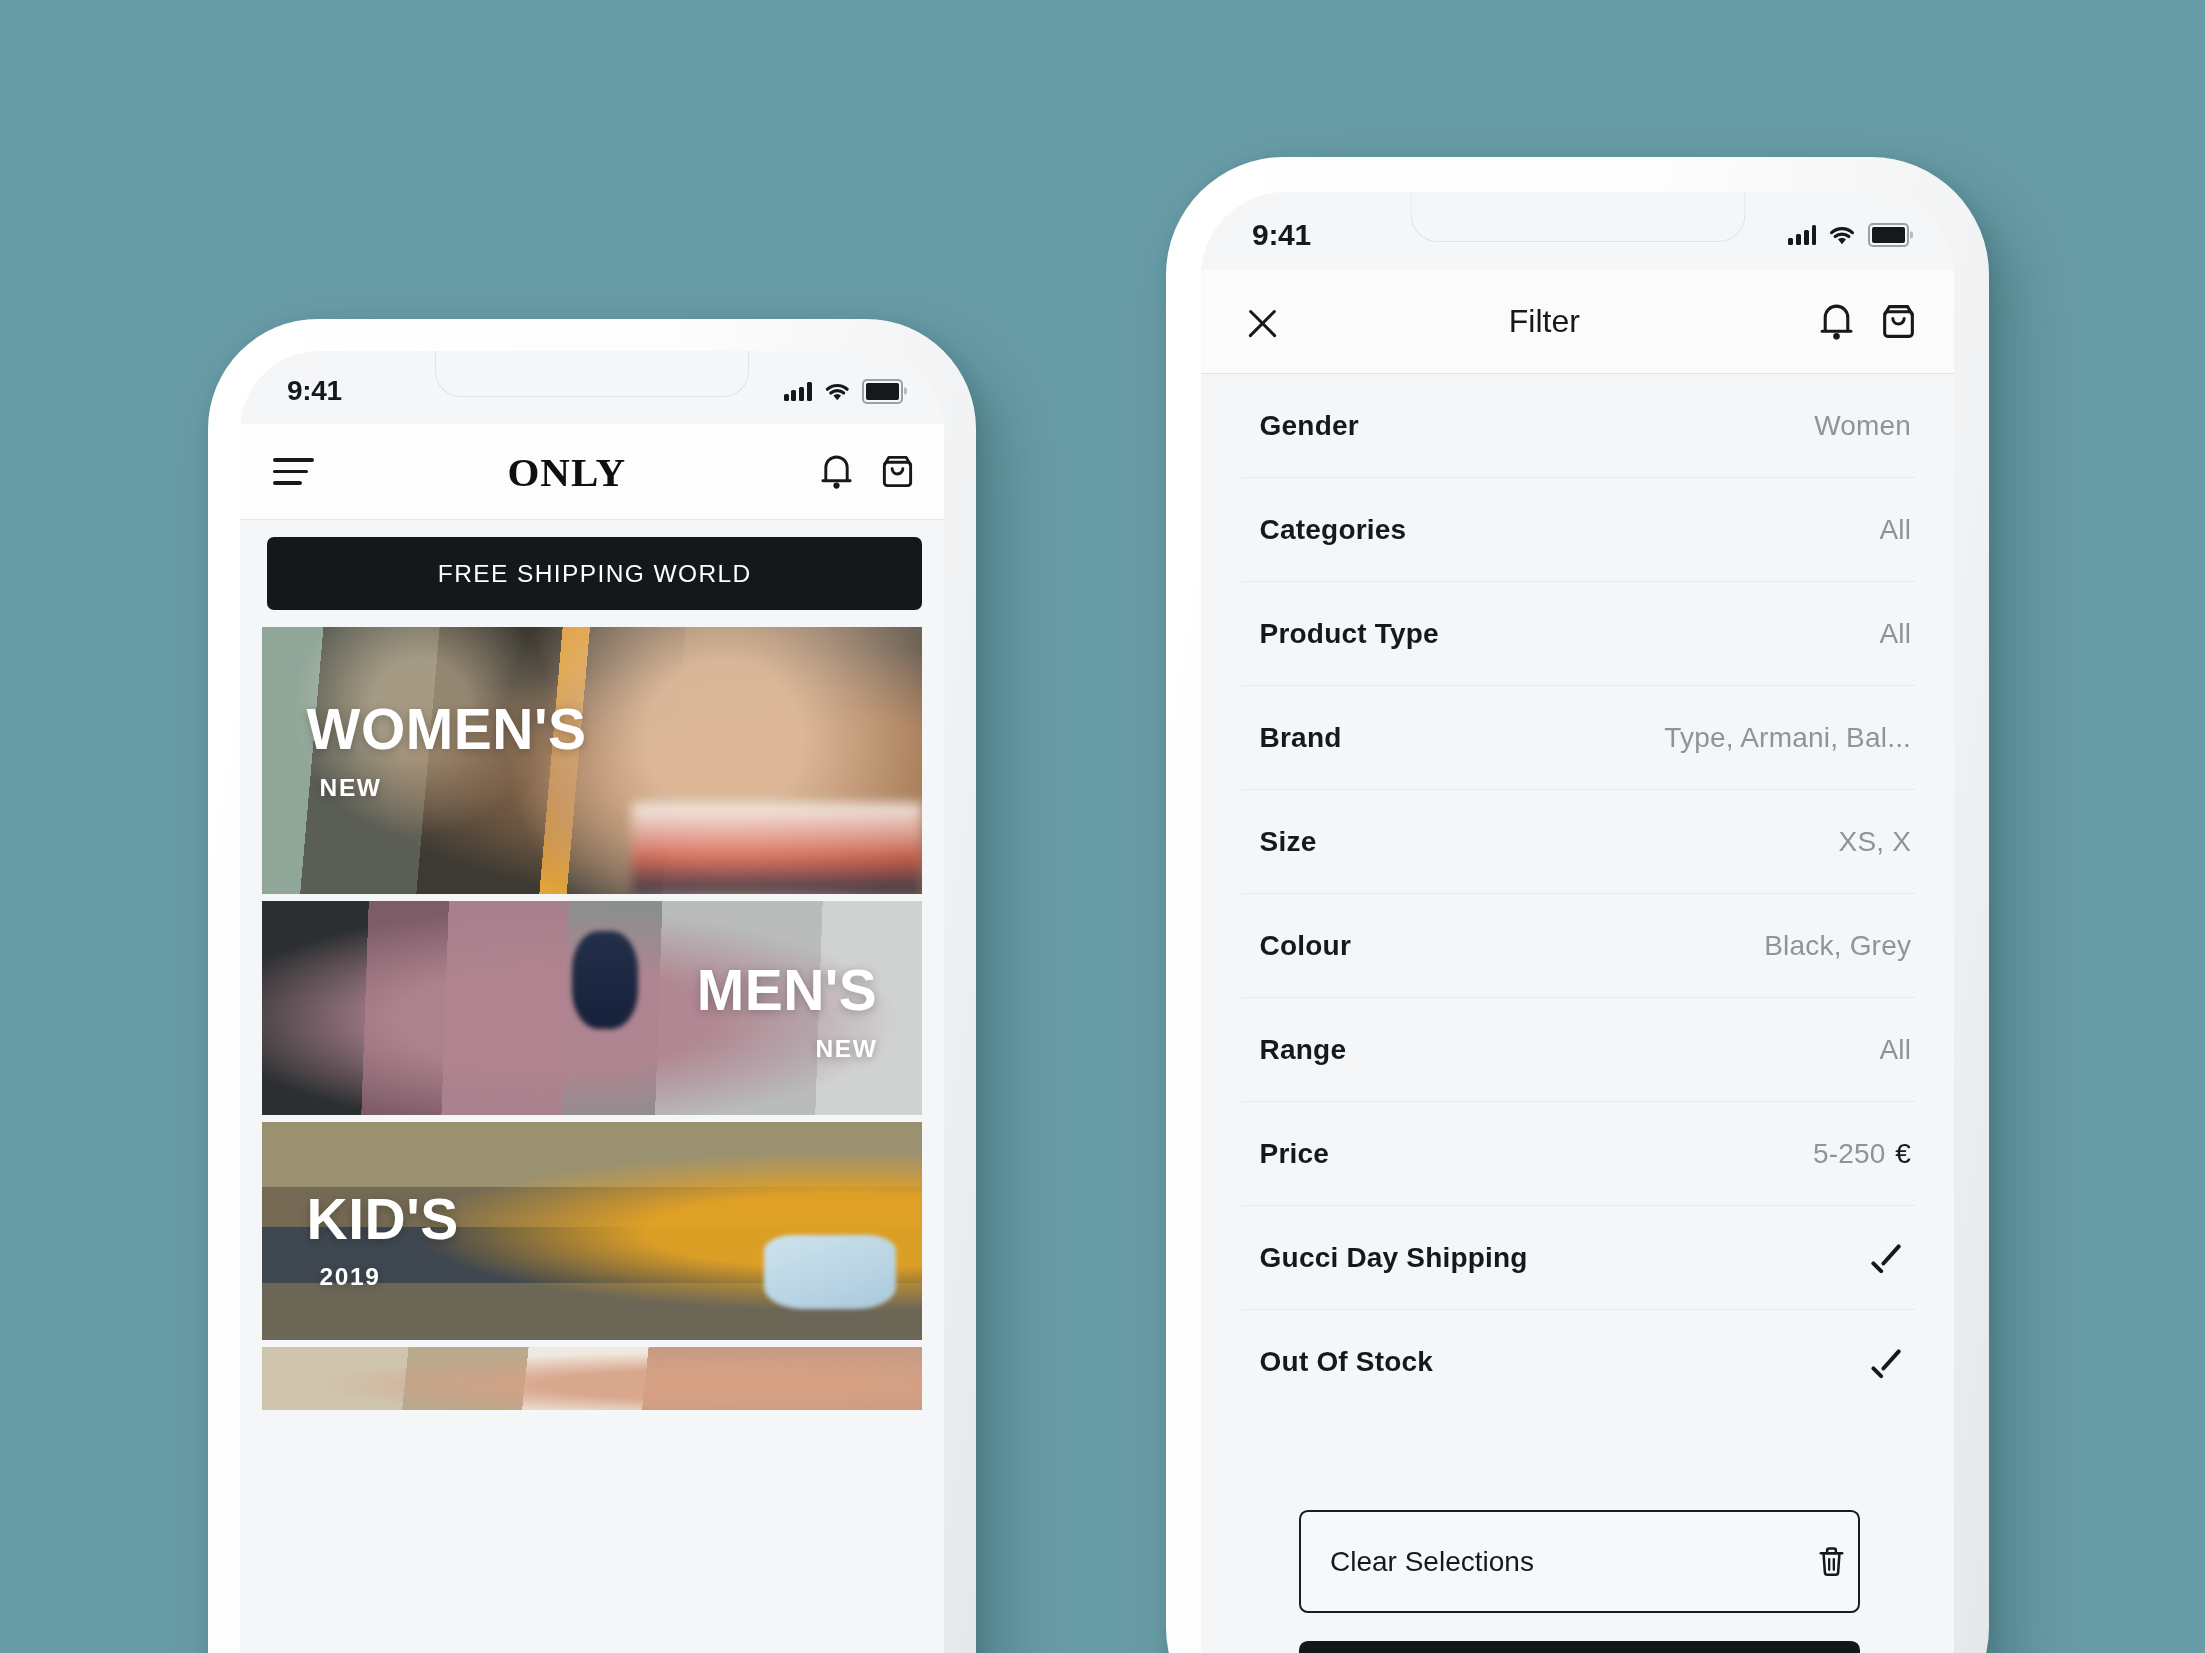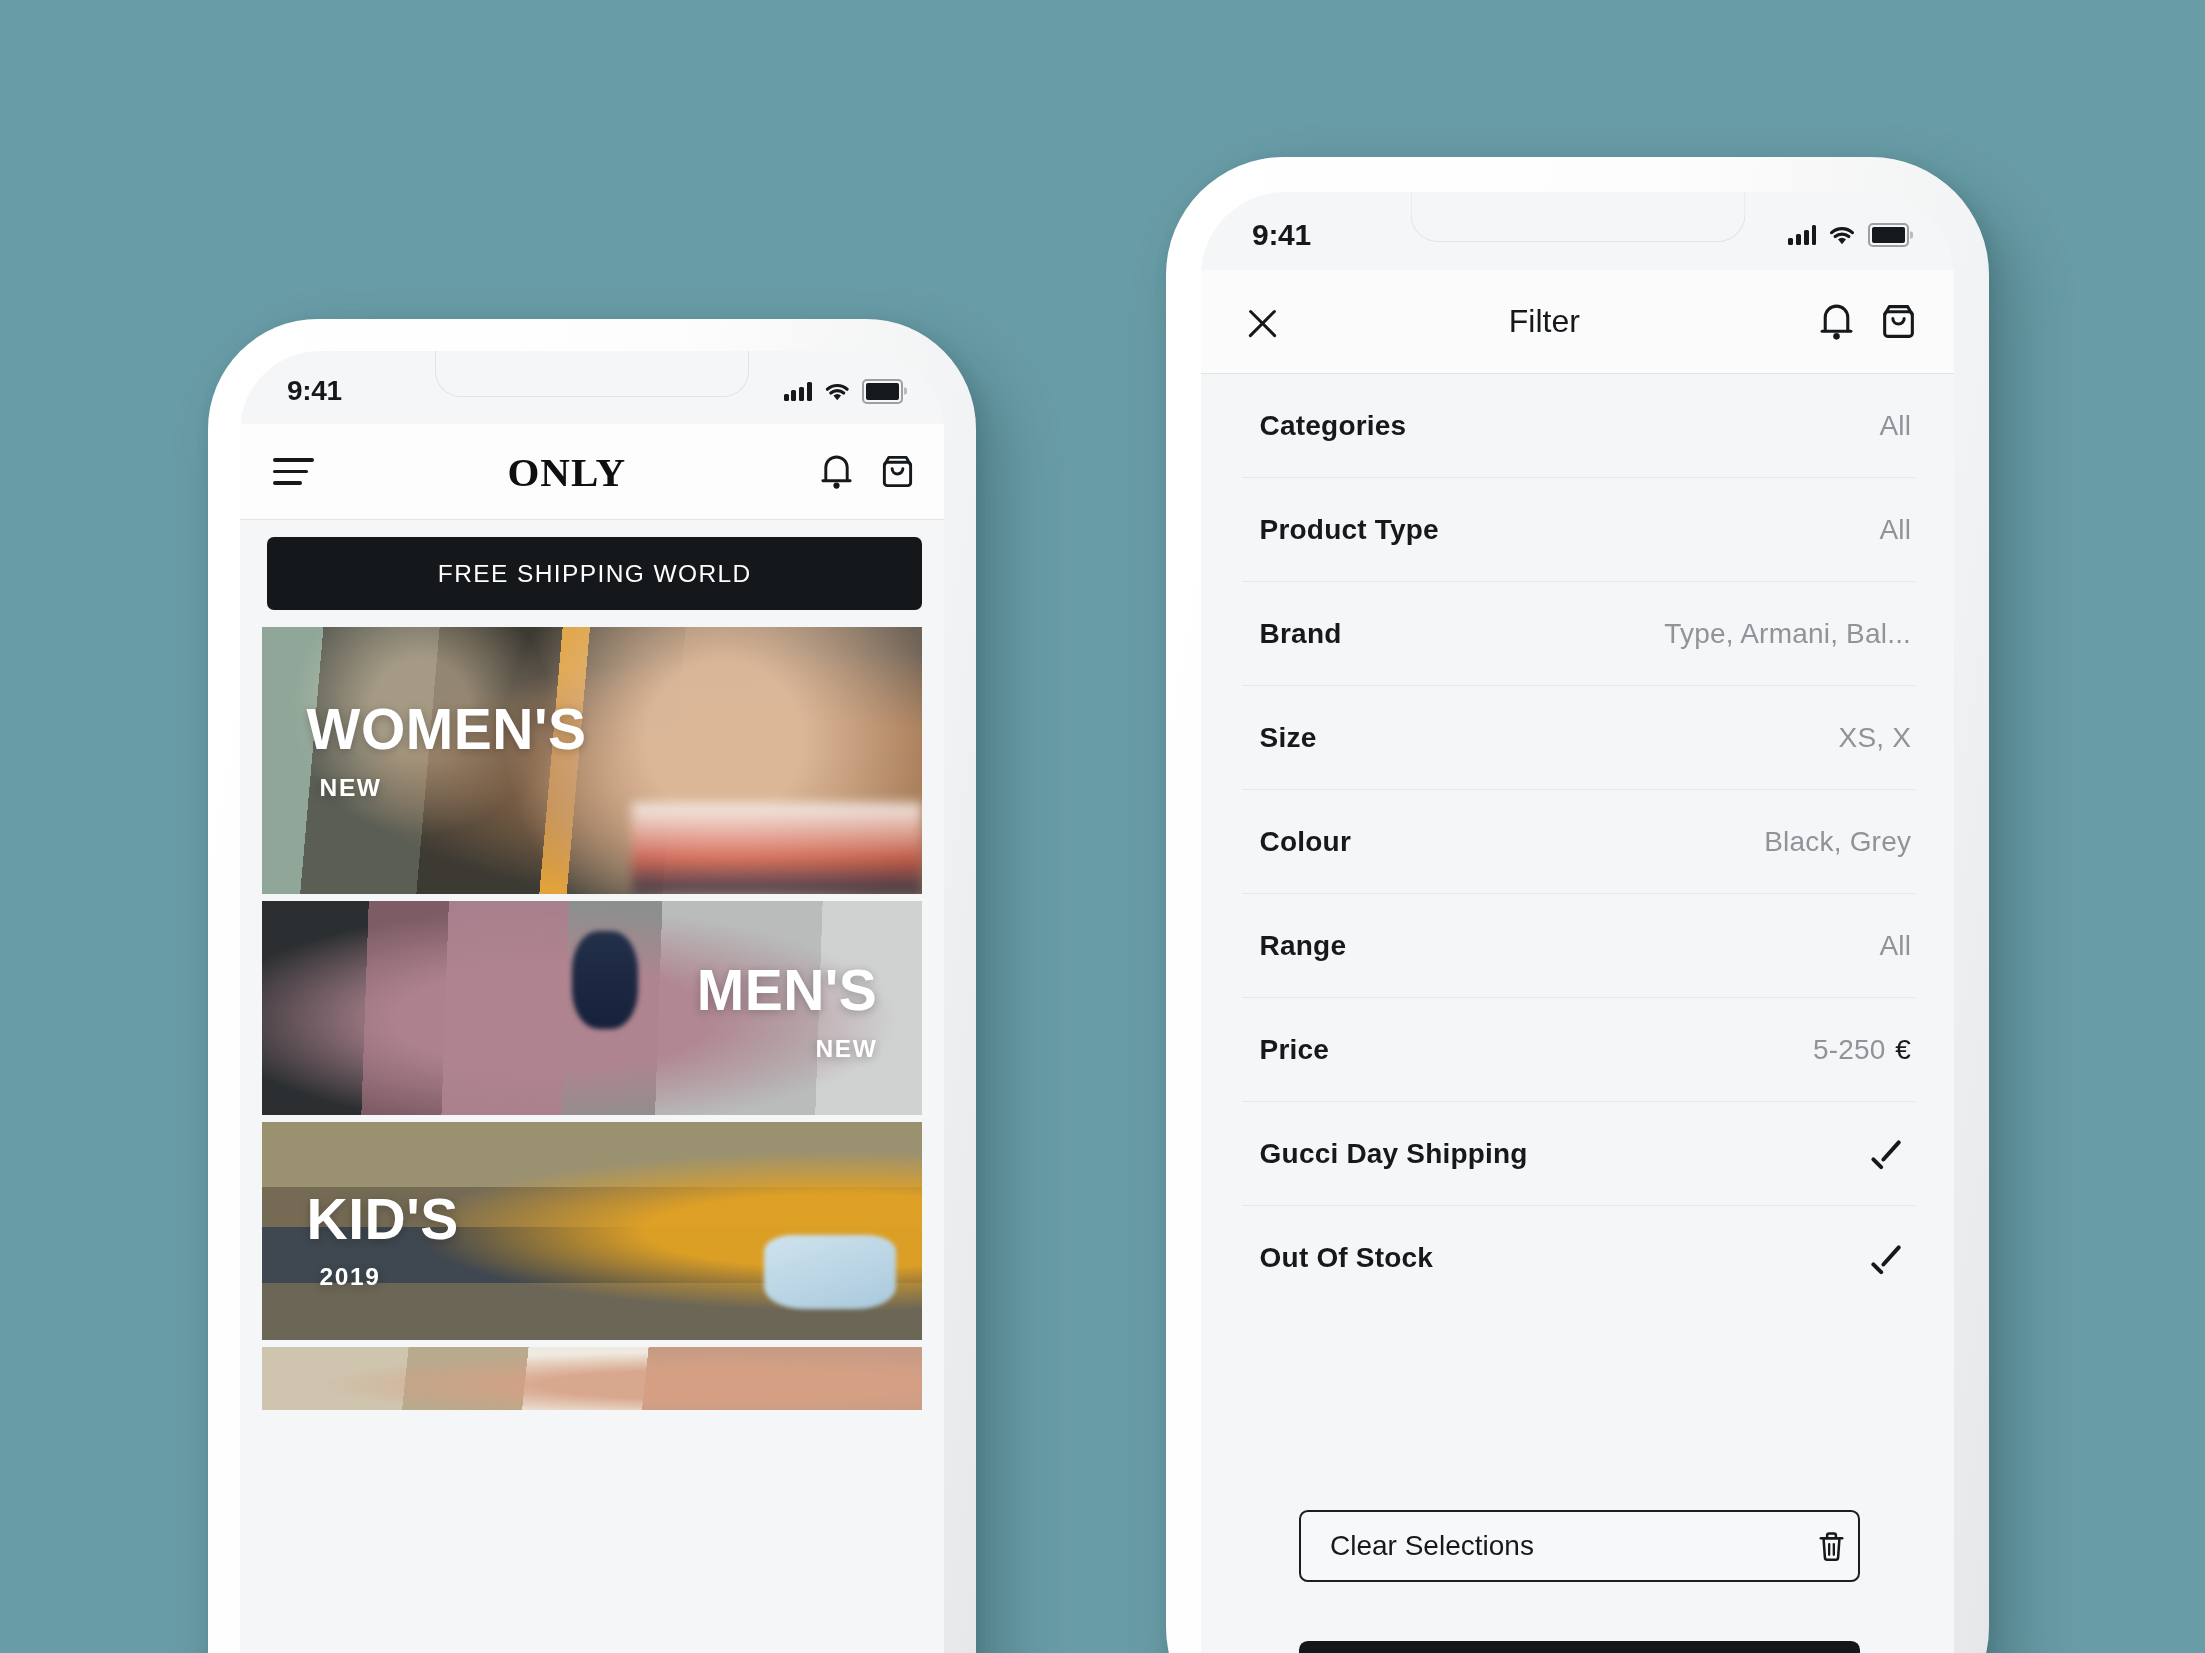--- a/index.html
+++ b/index.html
@@ -338,21 +338,21 @@
     border-radius: 2px;
   }
   .check::before { width: 14.7px; height: 3.9px; left: 0; top: 12.7px; transform: rotate(45deg); transform-origin: left center; }
   .check::after { width: 27.4px; height: 3.9px; left: 9.8px; top: 15.7px; transform: rotate(-48deg); transform-origin: left center; }
 
   
   .btn-clear {
     position: absolute;
     left: 98px; right: 94px;
     top: 1318px;
-    height: 72px;
+    height: 103px;
     border: 2px solid #1b1e21;
     border-radius: 8.8px;
     background: #f7f8f9;
     display: flex;
     align-items: center;
     justify-content: space-between;
     padding: 0 10px 0 29px;
     box-sizing: border-box;
     cursor: pointer;
   }
@@ -504,20 +504,24 @@
             <rect x="4.5" y="10.5" width="27" height="24" rx="3" stroke="#16191c" stroke-width="3" fill="none"></rect>
             <path d="M4.5 13.5 9 5.5h18l4.5 8" stroke="#16191c" stroke-width="3" fill="none" stroke-linejoin="round"></path>
             <path d="M12.5 17a5.5 5.5 0 0 0 11 0" stroke="#16191c" stroke-width="3" fill="none" stroke-linecap="round"></path>
           </svg>
         </span>
       </span>
     </div>
 
     <div class="filter-list">
       <div class="filter-row">
+        <span class="filter-label">Gender</span>
+        <span class="filter-value">Women</span>
+      </div>
+      <div class="filter-row">
         <span class="filter-label">Categories</span>
         <span class="filter-value">All</span>
       </div>
       <div class="filter-row">
         <span class="filter-label">Product Type</span>
         <span class="filter-value">All</span>
       </div>
       <div class="filter-row">
         <span class="filter-label">Brand</span>
         <span class="filter-value">Type, Armani, Bal...</span>

